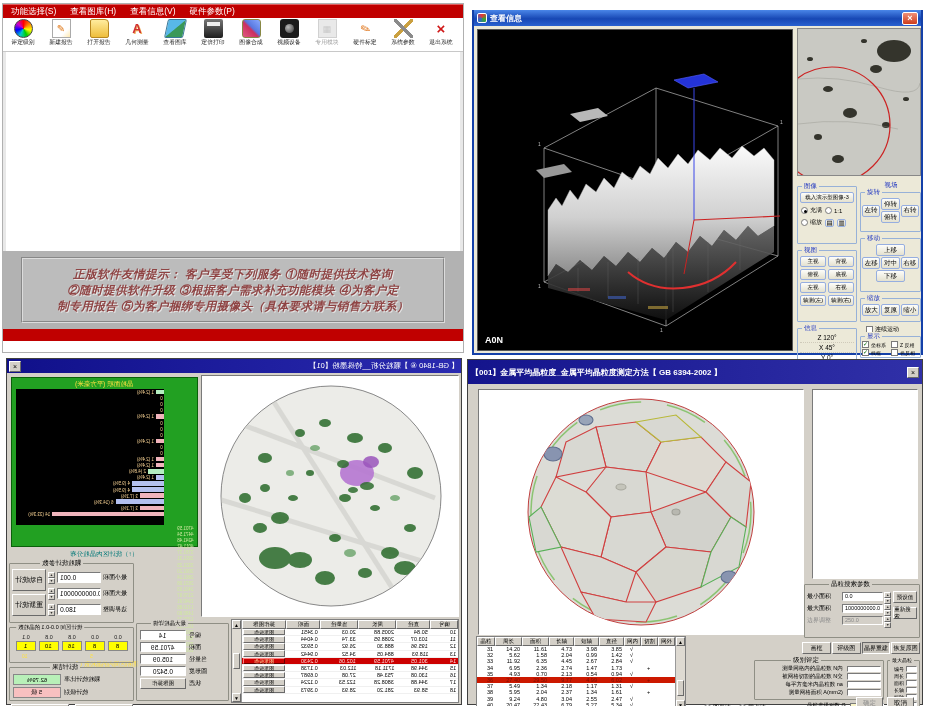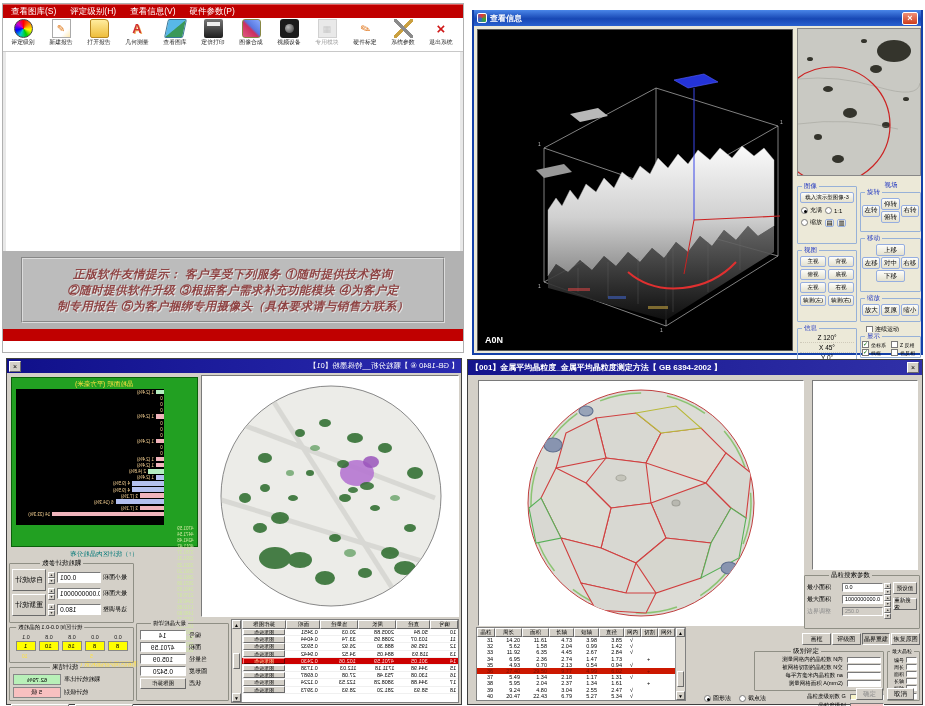--- a/index.html
+++ b/index.html
@@ -101,21 +101,21 @@
 .bthead{display:flex;height:9px;background:#d4d0c8}
 .bth{border:1px solid;border-color:#fff #6a6a6a #6a6a6a #fff;display:flex;align-items:center;justify-content:center;overflow:hidden;white-space:nowrap}
 .btrow{display:flex;height:7.2px;align-items:center;border-bottom:1px solid #f0f0f0}
 .btrow.hl{background:#cc0000;color:#ffd8d8}
 .btc{overflow:hidden;white-space:nowrap;text-align:right;padding-right:2px}
 .opbtn{height:6.5px;font-size:5px;width:42px;flex:none;margin:0 1px;border:1px solid;border-color:#fff #6a6a6a #6a6a6a #fff;background:#d4d0c8;display:flex;align-items:center;justify-content:center}
 .btrow.hl .opbtn{background:#cc0000;color:#ffe0a0;border-color:#ff8080 #660000 #660000 #ff8080}
 .circlepanel{left:194px;top:2px;width:258px;height:242px;background:#fff;border:1px solid;border-color:#7a7a7a #fff #fff #7a7a7a;display:flex;align-items:center;justify-content:center}
 
 #brwin{left:467px;top:359px;width:456px;height:346px}
-.br-title{height:15px;background:linear-gradient(90deg,#14148c,#3030a8);display:flex;align-items:center;justify-content:space-between;padding:0 3px}
+.br-title{height:24px;background:linear-gradient(90deg,#14148c,#3030a8);display:flex;align-items:center;justify-content:space-between;padding:0 3px}
 .br-ttl{font-size:8px;font-weight:bold;color:#fff;white-space:nowrap}
 .brbody{position:relative;width:100%;height:328px}
 .brcircle{left:10px;top:5px;width:326px;height:246px;background:#fff;border:1px solid;border-color:#7a7a7a #fff #fff #7a7a7a;display:flex;align-items:center;justify-content:center}
 .brlist{left:344px;top:5px;width:106px;height:190px;background:#fff;border:1px solid;border-color:#7a7a7a #fff #fff #7a7a7a}
 .srow{display:flex;align-items:center;gap:1px;height:12px}
 .slab{font-size:6px;white-space:nowrap;width:34px;flex:none}
 .srow.dis .slab{color:#8a8a8a}
 .srow.dis .fld{background:#d4d0c8;color:#8a8a8a}
 .evrow{display:flex;align-items:center;gap:2px;height:7.8px}
 .evlab{font-size:5.8px;white-space:nowrap;flex:1;text-align:right;transform:scale(.95)}
@@ -138,22 +138,22 @@
 .okbtn.dis{color:#8a8a8a}
 </style>
 </head>
 <body>
 
 <div id="stage">
 
 <div id="tlwin" class="win">
   <div class="tl-menu">
 
-  <span class="mitem">查看图库(S)</span>
-        <span class="mitem">评定级别(H)</span>
+  <span class="mitem">功能选择(S)</span>
+        <span class="mitem">查看图库(H)</span>
         <span class="mitem">查看信息(V)</span>
         <span class="mitem">硬件参数(P)</span>
       </div>
   <div class="tl-toolbar">
 
       <div class="tbi">
         <div class="ticon ic-wheel"></div>
         <span class="tlab">评定级别</span>
       </div>
 

